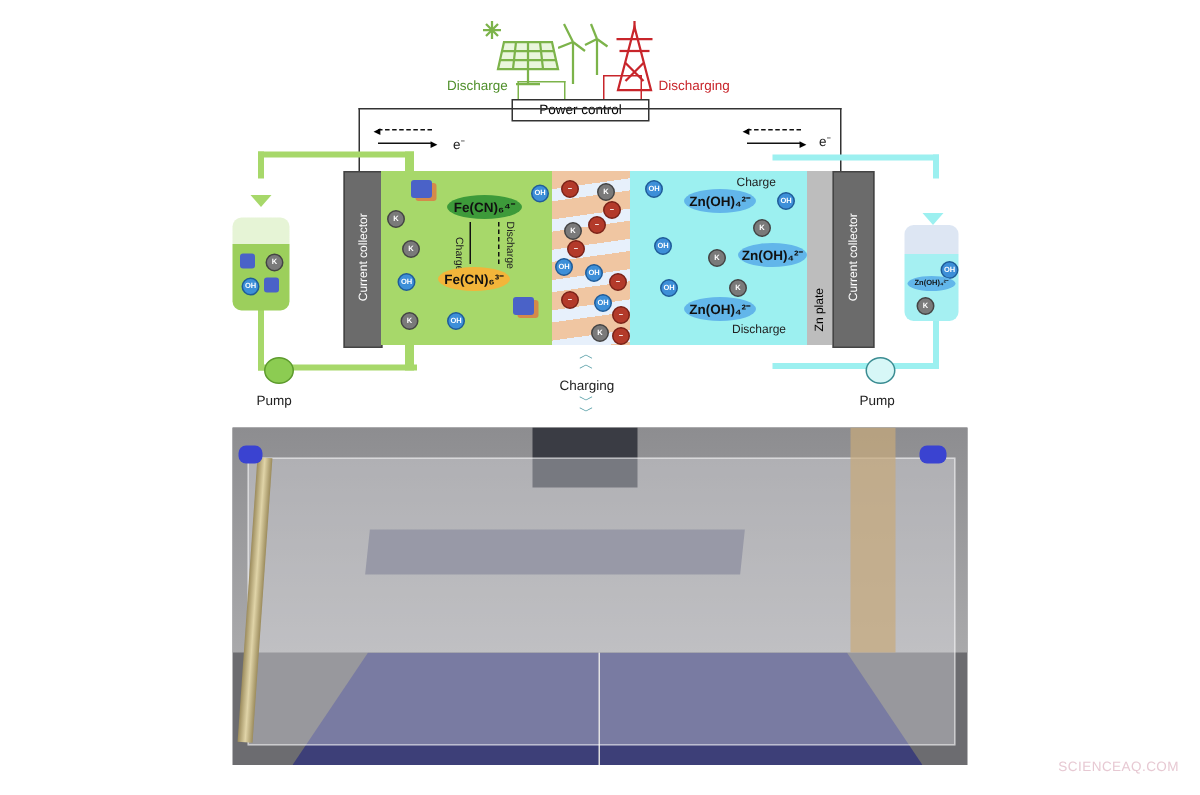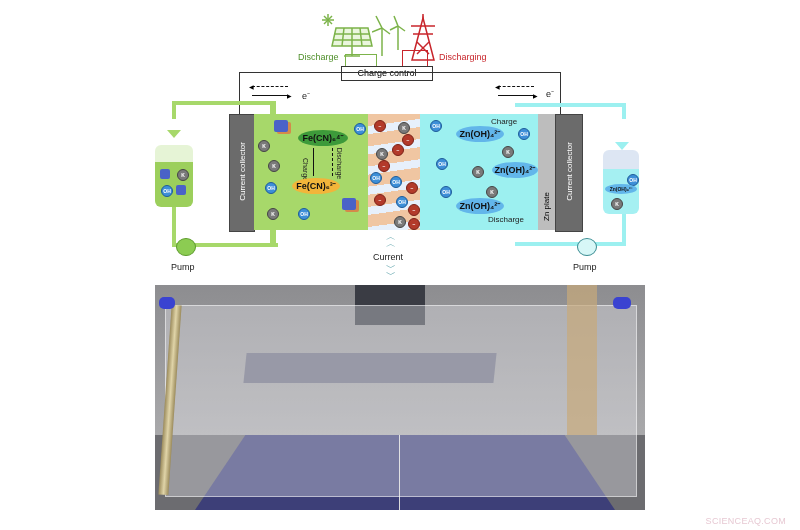--- a/index.html
+++ b/index.html
@@ -5,21 +5,21 @@
   html,body{margin:0;padding:0;background:#ffffff;}
   body{width:800px;height:530px;position:relative;overflow:hidden;font-family:"Liberation Sans",sans-serif;}
   .abs{position:absolute;}
   .lbl{font-size:9px;color:#222;white-space:nowrap;}
   .ion{position:absolute;width:10px;height:10px;border-radius:50%;font-size:5px;line-height:10px;text-align:center;color:#fff;font-weight:bold;}
   .ion.k{background:#7a7a7a;border:1px solid #444;}
   .ion.oh{background:#3d8fd8;border:1px solid #1f5c99;}
   .ion.neg{background:#b33a2a;border:1px solid #7a2218;}
   .pill{position:absolute;border-radius:50%;font-size:9px;font-weight:bold;text-align:center;color:#111;}
   .photo{position:absolute;left:155px;top:285px;width:490px;height:225px;overflow:hidden;background:#6c6c70;}
-  .watermark{position:absolute;right:14px;bottom:4px;font-size:9px;color:#e7c9d3;letter-spacing:.3px;}
+  .watermark{position:absolute;right:14px;bottom:14px;font-size:9px;color:#e7c9d3;letter-spacing:.3px;}
 </style>
 </head>
 <body>
 
 <div class="abs" style="left:310px;top:12px;width:200px;height:60px;">
   <svg class="abs" style="left:10px;top:2px;" width="55" height="45" viewBox="0 0 55 45">
     <g stroke="#7cb34a" fill="none" stroke-width="1.5">
       <line x1="4" y1="2" x2="12" y2="10"></line>
         <line x1="12" y1="2" x2="4" y2="10"></line>
         <line x1="8" y1="0" x2="8" y2="12"></line>
@@ -57,21 +57,21 @@
     </g>
   </svg>
   <div class="lbl abs" style="left:-12px;top:40px;color:#4f8f2a;">Discharge</div>
   <div class="lbl abs" style="left:129px;top:40px;color:#c8252b;">Discharging</div>
 </div>
 
 <div class="abs" style="left:345px;top:54px;width:30px;height:12px;border:1.5px solid #7cb34a;border-bottom:none;"></div>
 <div class="abs" style="left:402px;top:50px;width:24px;height:16px;border:1.5px solid #c8252b;border-bottom:none;"></div>
 
 <div class="abs" style="left:341px;top:66px;width:90px;height:13px;border:1px solid #333;background:#fff;text-align:center;font-size:9px;line-height:13px;">
-  <span>Charge control</span>
+  <span>Power control</span>
 </div>
 
 <div class="abs" style="left:239px;top:72px;width:320px;height:42px;border:1px solid #333;border-bottom:none;"></div>
 <div class="abs" style="left:341px;top:66px;width:92px;height:14px;"></div>
 
 <div class="abs" style="left:252px;top:84px;width:70px;height:20px;">
   <div class="abs" style="left:0;top:2px;width:36px;border-top:1px dashed #111;"></div>
   <div class="abs" style="left:-3px;top:-1px;font-size:6px;">◀</div>
   <div class="abs" style="left:0;top:11px;width:36px;border-top:1px solid #111;"></div>
   <div class="abs" style="left:35px;top:8px;font-size:6px;">▶</div>
@@ -136,21 +136,21 @@
   <div class="ion oh" style="left:2px;top:58px;">OH</div>
   <div class="ion oh" style="left:22px;top:62px;">OH</div>
   <div class="ion neg" style="left:38px;top:68px;">−</div>
   <div class="ion neg" style="left:6px;top:80px;">−</div>
   <div class="ion oh" style="left:28px;top:82px;">OH</div>
   <div class="ion neg" style="left:40px;top:90px;">−</div>
   <div class="ion k" style="left:26px;top:102px;">K</div>
   <div class="ion neg" style="left:40px;top:104px;">−</div>
 </div>
 <div class="abs" style="left:386px;top:233px;font-size:10px;color:#5aa0a8;line-height:7px;">︿<br>︿</div>
-<div class="lbl abs" style="left:373px;top:252px;">Current</div>
+<div class="lbl abs" style="left:373px;top:252px;">Charging</div>
 <div class="abs" style="left:386px;top:264px;font-size:10px;color:#5aa0a8;line-height:7px;">﹀<br>﹀</div>
 
 <div class="abs" style="left:420px;top:114px;width:118px;height:116px;background:#9cf0f0;">
   <div class="ion oh" style="left:10px;top:6px;">OH</div>
   <div class="lbl abs" style="left:71px;top:3px;font-size:8px;">Charge</div>
   <div class="pill" style="left:36px;top:12px;width:48px;height:16px;line-height:16px;background:#62b6ea;">
     <span>Zn(OH)₄²⁻</span>
   </div>
   <div class="ion oh" style="left:98px;top:14px;">OH</div>
   <div class="ion k" style="left:82px;top:32px;">K</div>

